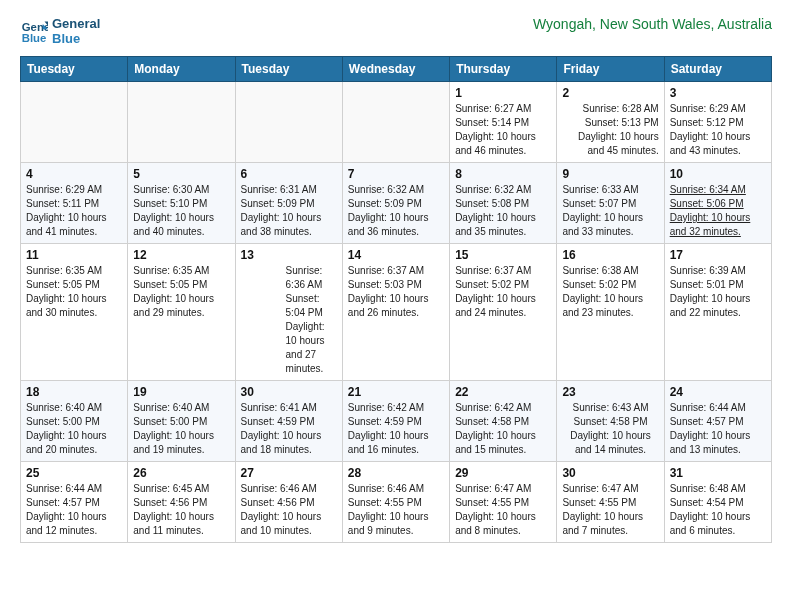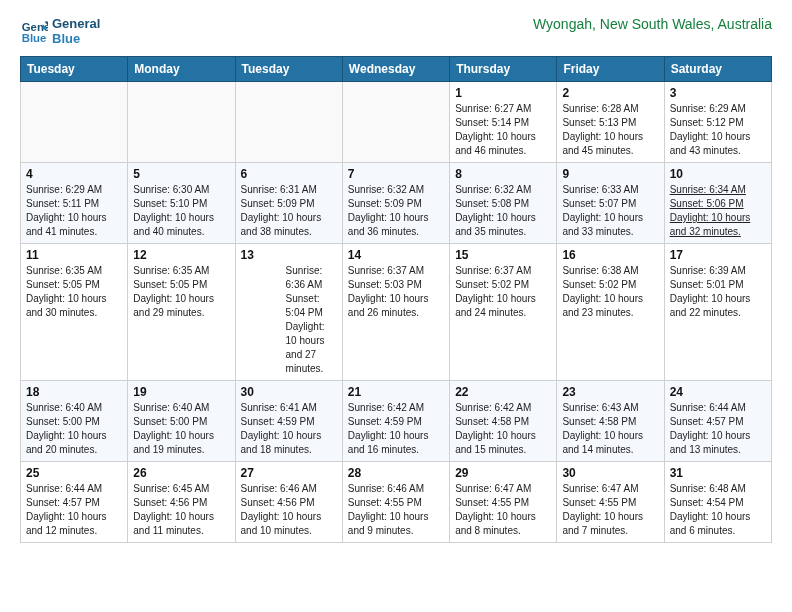--- a/index.html
+++ b/index.html
@@ -125,21 +125,21 @@
           <td class="empty-cell"></td>
           <td>
             <div class="day-num">1</div>
             <div class="day-info" style="white-space: pre-line;">Sunrise: 6:27 AM
 Sunset: 5:14 PM
 Daylight: 10 hours
 and 46 minutes.</div>
           </td>
           <td>
             <div class="day-num">2</div>
-            <div class="day-info" style="white-space: pre-line;">Sunrise: 6:28 AM
+            <div class="day-info" style="white-space: pre-line; text-align: right;">Sunrise: 6:28 AM
 Sunset: 5:13 PM
 Daylight: 10 hours
 and 45 minutes.</div>
           </td>
           <td>
             <div class="day-num">3</div>
             <div class="day-info" style="white-space: pre-line;">Sunrise: 6:29 AM
 Sunset: 5:12 PM
 Daylight: 10 hours
 and 43 minutes.</div>
@@ -278,21 +278,21 @@
           </td>
           <td>
             <div class="day-num">22</div>
             <div class="day-info" style="white-space: pre-line;">Sunrise: 6:42 AM
 Sunset: 4:58 PM
 Daylight: 10 hours
 and 15 minutes.</div>
           </td>
           <td>
             <div class="day-num">23</div>
-            <div class="day-info" style="white-space: pre-line;">Sunrise: 6:43 AM
+            <div class="day-info" style="white-space: pre-line; text-align: center;">Sunrise: 6:43 AM
 Sunset: 4:58 PM
 Daylight: 10 hours
 and 14 minutes.</div>
           </td>
           <td>
             <div class="day-num">24</div>
             <div class="day-info" style="white-space: pre-line;">Sunrise: 6:44 AM
 Sunset: 4:57 PM
 Daylight: 10 hours
 and 13 minutes.</div>

